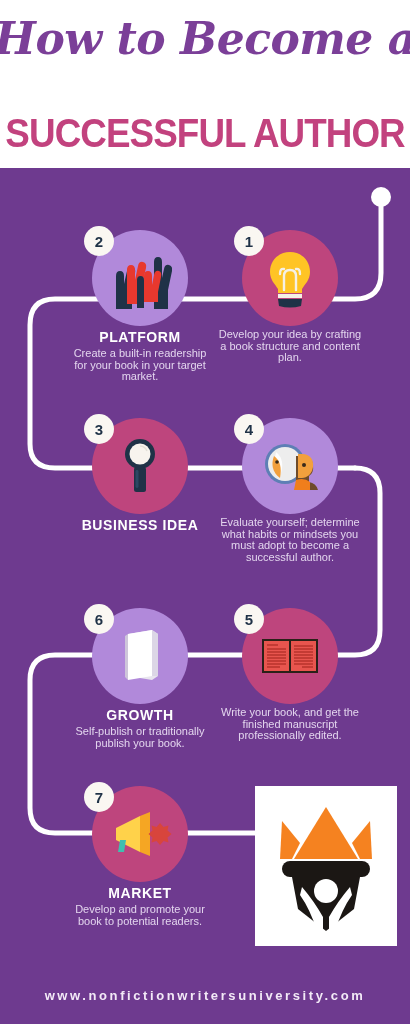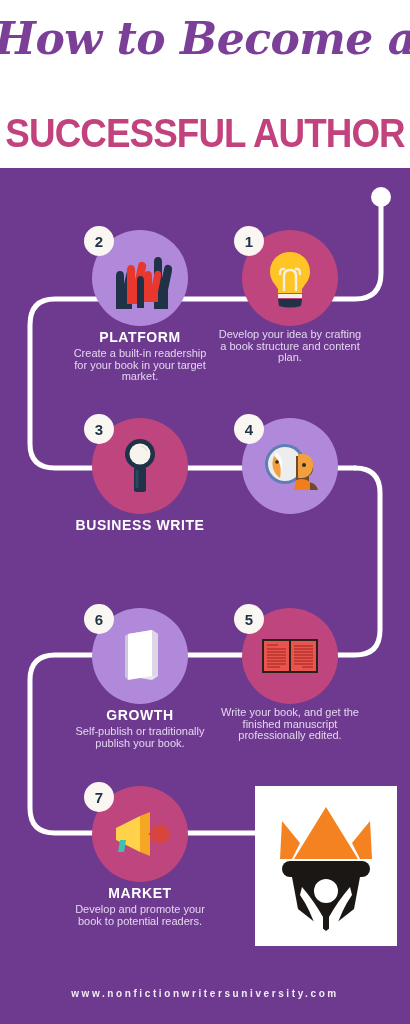--- a/index.html
+++ b/index.html
@@ -112,21 +112,21 @@
     display: flex; align-items: center; justify-content: center;
   }
   .logo-card svg { width: 112px; height: 134px; }
 
   
   .footer-url {
     position: absolute;
     left: 0; top: 988px;
     width: 410px;
     text-align: center;
-    font-size: 10px;
+    font-size: 13px;
     font-weight: bold;
     letter-spacing: 2.6px;
     color: #F3EAF7;
   }
 </style>
 </head>
 <body>
 
 <div class="poster">
 
@@ -189,38 +189,39 @@
       <div class="disc pink">
         <div class="badge">3</div>
         <svg class="icon-wrap" viewBox="0 0 64 64">
           <circle cx="32" cy="20" r="15" fill="#1F3247"></circle>
           <circle cx="32" cy="20" r="10.5" fill="#F7F4EE"></circle>
           <path d="M32,12 a8,8 0 0 1 7,5" stroke="#E3E0D8" stroke-width="1.6" fill="none"></path>
           <rect x="26" y="33" width="12" height="25" rx="2.5" fill="#1F3247"></rect>
           <rect x="27.5" y="36" width="3" height="18" rx="1.4" fill="#2C4763"></rect>
         </svg>
       </div>
-      <div class="step-title">BUSINESS WRITE</div>
+      <div class="step-title">BUSINESS IDEA</div>
     </div>
 
     <div class="step" style="left:204px; top:250px;">
       <div class="disc violet">
         <div class="badge">4</div>
         <svg class="icon-wrap" viewBox="0 0 64 64">
           <circle cx="27" cy="30" r="20" fill="#5E7FB5"></circle>
           <circle cx="27" cy="30" r="17" fill="#EDEDED"></circle>
           <path d="M18,18 q10,8 4,24 q-8,-6 -4,-24 Z" fill="#FFFFFF" opacity="0.85"></path>
           <path d="M16,22 C22,26 24,34 22,44 C14,38 13,30 16,22 Z" fill="#F2A03D"></path>
           <circle cx="19" cy="28" r="1.8" fill="#3A2A1B"></circle>
           <path d="M46,22 q8,0 9,9 q1,8 -4,11 l0,6 q7,1 9,8 l-22,0 l0,-34 Z" fill="#6E4B2A"></path>
           <path d="M44,20 C53,20 56,27 55,33 C54,40 49,44 44,44 L40,44 L40,20 Z" fill="#F2A03D"></path>
           <circle cx="46" cy="31" r="2" fill="#3A2A1B"></circle>
           <path d="M38,46 q8,-3 14,2 l0,8 l-16,0 Z" fill="#F07E1C"></path>
         </svg>
       </div>
+      <div class="step-desc">Evaluate yourself; determine what habits or mindsets you must adopt to become a successful author.</div>
     </div>
 
     <div class="step" style="left:54px; top:440px;">
       <div class="disc violet">
         <div class="badge">6</div>
         <svg class="icon-wrap" viewBox="0 0 64 64">
           <path d="M20,10 L44,6 L50,10 L50,52 L44,56 L20,52 Z" fill="#E8E4EE"></path>
           <path d="M20,10 L44,6 L44,52 L20,56 Z" fill="#FFFFFF"></path>
           <path d="M20,10 L20,56 L17,53 L17,12 Z" fill="#CEC6DA"></path>
           <path d="M44,6 L50,10 L50,52 L44,52 Z" fill="#DCD6E6"></path>

